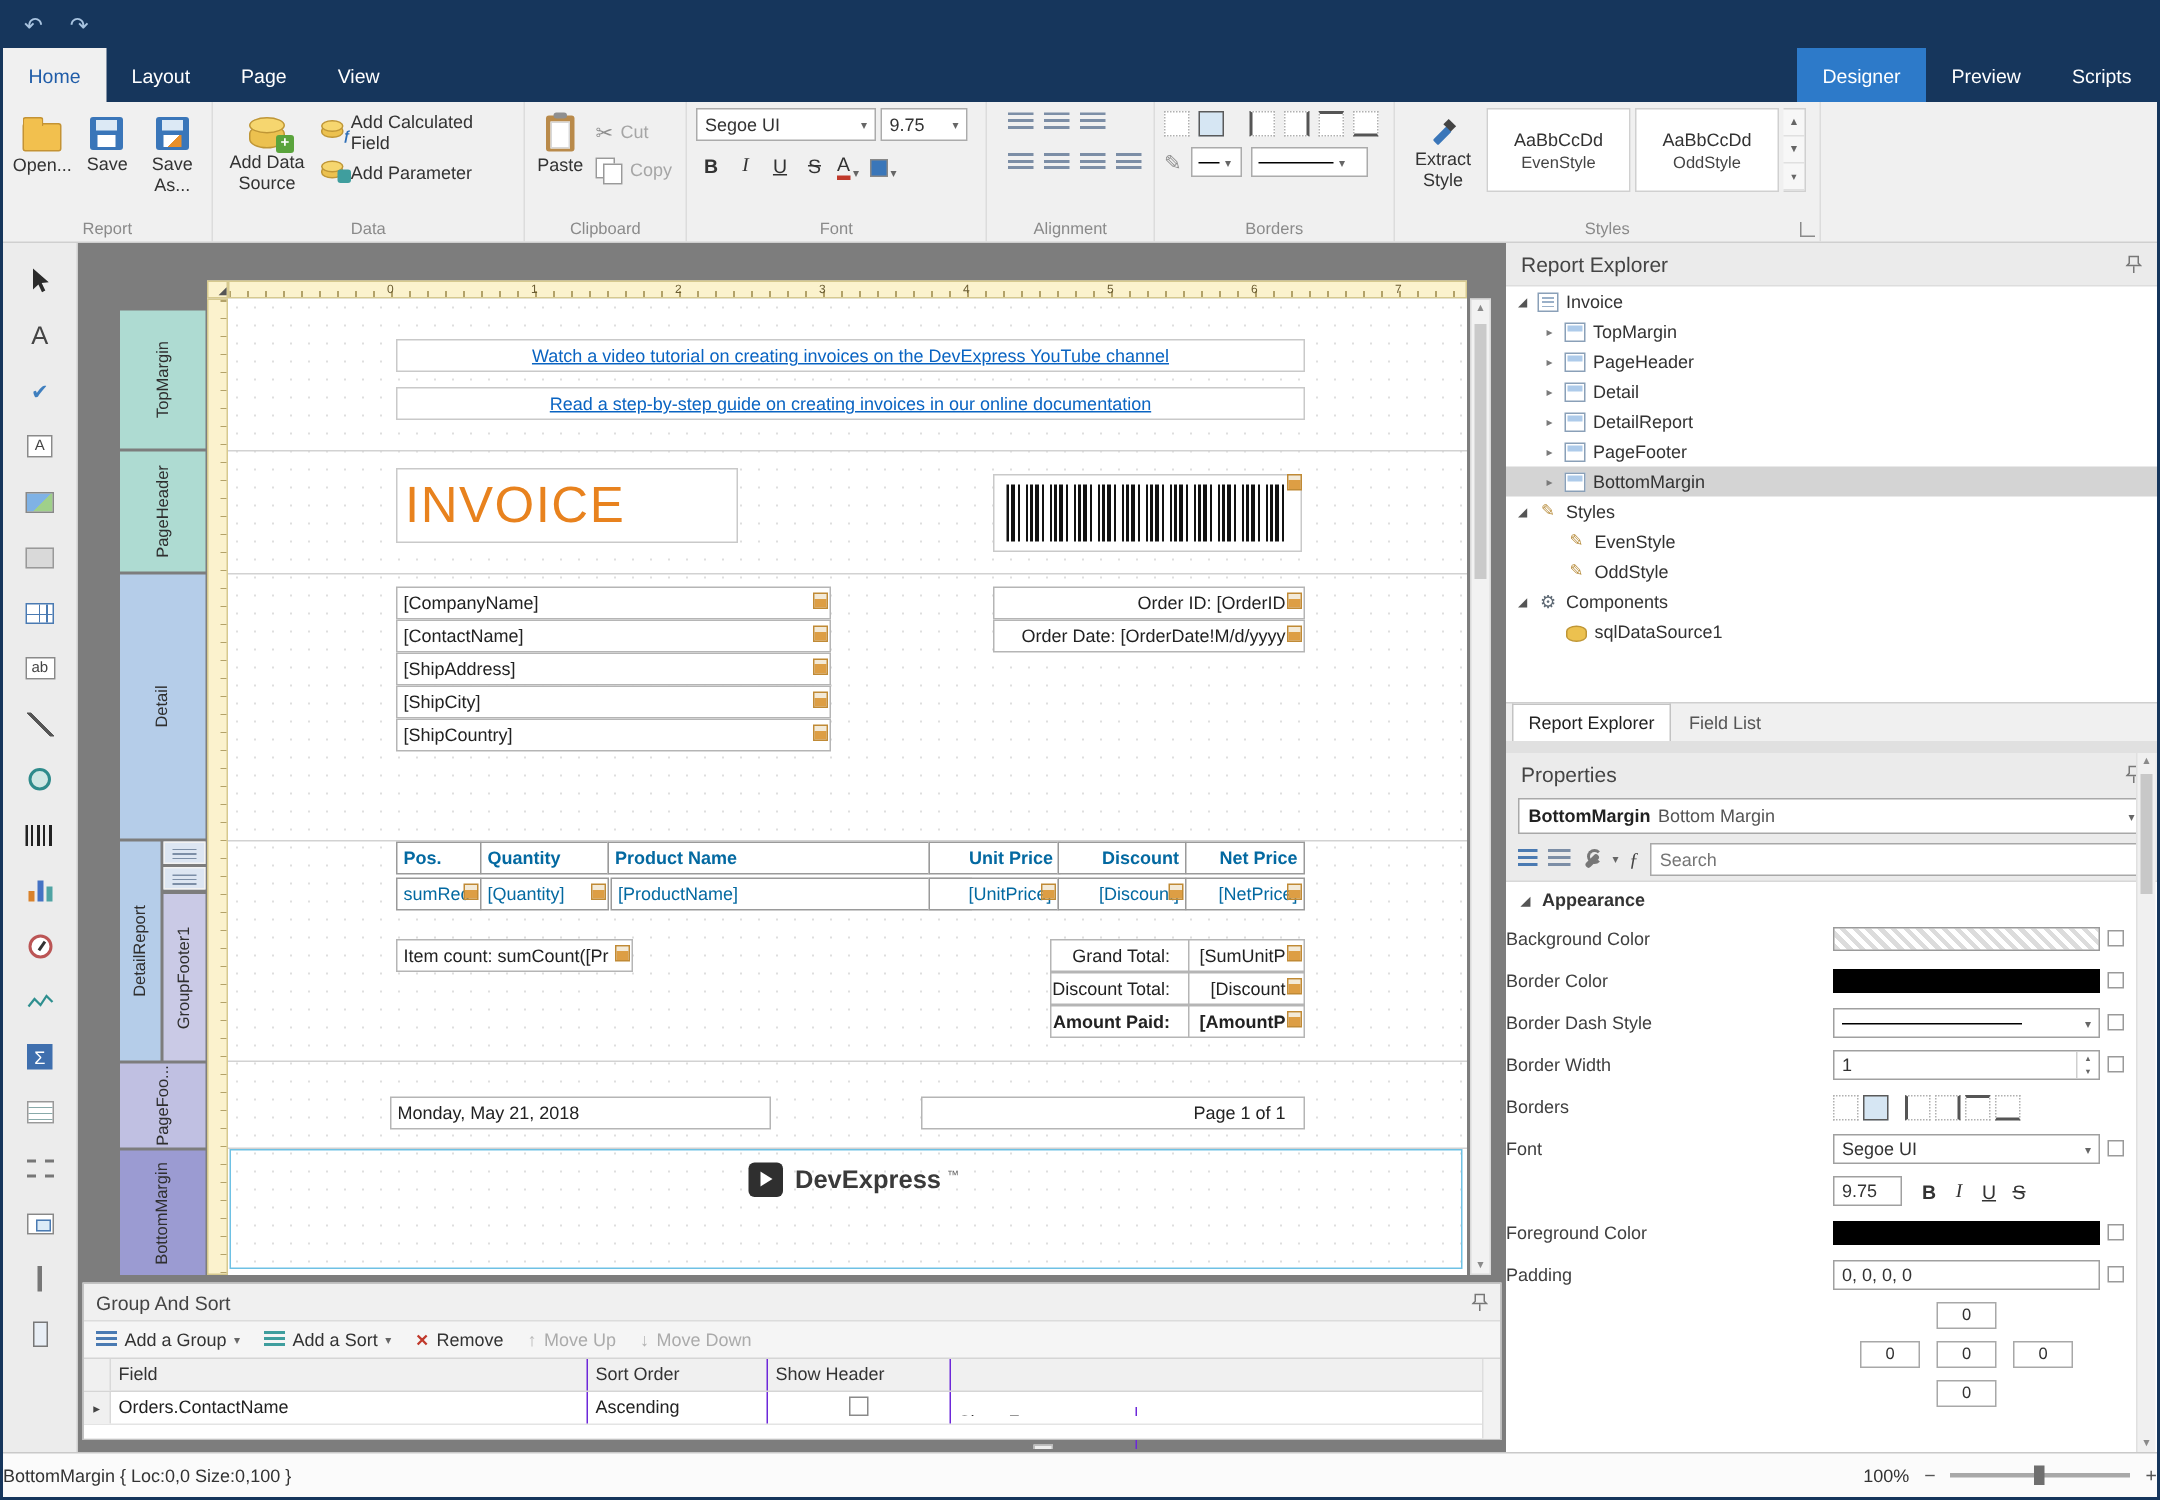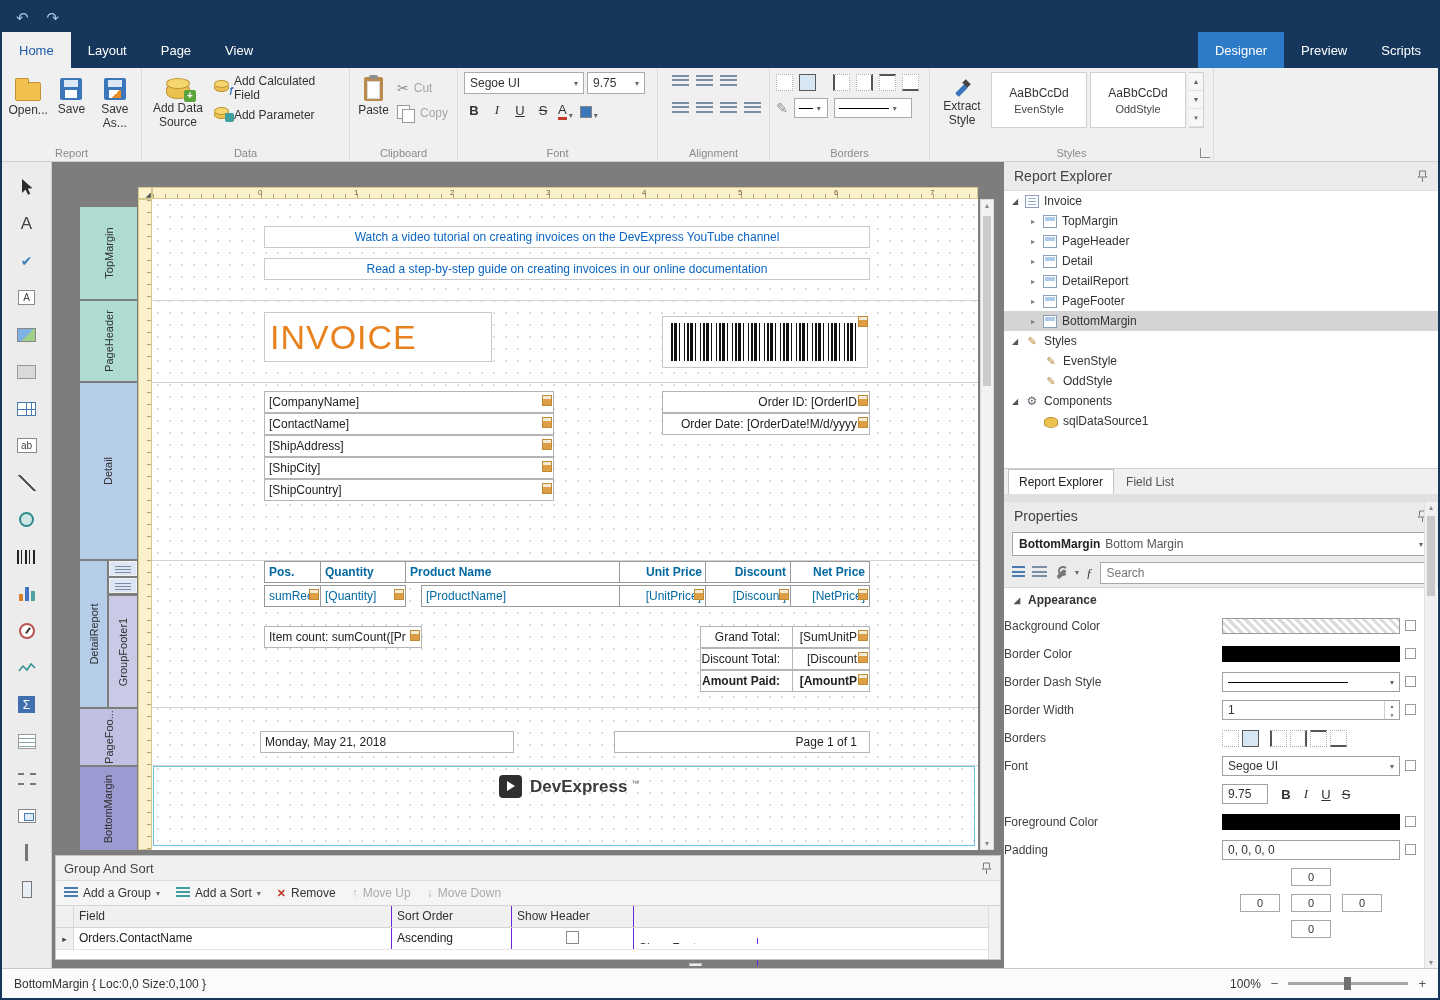--- a/index.html
+++ b/index.html
@@ -127,21 +127,21 @@
   .bandline { position:absolute; left:0; width:826px; height:1px; background:#d2d2d2; }
   .selband { position:absolute; left:1px; top:567px; width:822px; height:80px; border:1px solid #6ec1e4; }
 
   .fieldbox { position:absolute; border:1px solid #b5b5b5; background:#fff; font-size:12px; color:#222; display:flex; align-items:center; padding:0 4px; overflow:hidden; white-space:nowrap; }
   .fieldbox.r { justify-content:flex-end; padding-right:12px; }
   .tcell { position:absolute; border:1px solid #9a9a9a; background:#fff; font-size:12px; color:#0369a1; display:flex; align-items:center; padding:0 4px; overflow:hidden; white-space:nowrap; }
   .tcell.h { font-weight:bold; }
   .tcell.r { justify-content:flex-end; }
   .stag { position:absolute; width:10px; height:11px; right:1px; top:3px; background:linear-gradient(180deg,#f3ead8 0 3px,#dd9e44 3px); border:1px solid #c08a35; }
   .linkbox { position:absolute; border:1px solid #c9c9c9; background:#fff; display:flex; align-items:center; justify-content:center; font-size:12px; }
-  .linkbox span { color:#0a64c2; }
+  .linkbox span { color:#0a64c2; text-decoration:underline; }
   .invoicebox { position:absolute; border:1px solid #c9c9c9; background:#fff; display:flex; align-items:center; padding-left:5px; font-size:34px; color:#e8821e; letter-spacing:1px; }
   .barcodebox { position:absolute; border:1px solid #c9c9c9; background:#fff; }
   .barcodebox .bars { position:absolute; left:8px; right:10px; top:6px; bottom:6px; background:repeating-linear-gradient(90deg,#111 0 2px,#fff 2px 3px,#111 3px 6px,#fff 6px 8px,#111 8px 9px,#fff 9px 13px,#111 13px 14px,#fff 14px 16px); }
   .logo { position:absolute; display:flex; align-items:center; gap:8px; }
   .logo .mark { width:23px; height:23px; background:#2f2f2f; border-radius:4px; position:relative; }
   .logo .mark::after { content:""; position:absolute; left:8px; top:6px; border-left:8px solid #fff; border-top:5.5px solid transparent; border-bottom:5.5px solid transparent; }
   .logo .word { font-size:17px; font-weight:bold; color:#3a3a3a; }
   .logo .tm { font-size:8px; color:#666; align-self:flex-start; margin-left:-4px; margin-top:4px; }
 
   .vscroll { position:absolute; left:928px; top:37px; width:14px; height:651px; background:#f2f2f2; border:1px solid #dadada; }
@@ -227,21 +227,21 @@
   .pbordericons .gap { width:8px; }
   .sizebox { width:46px; height:20px; border:1px solid #a0a0a0; background:#fff; font-size:12px; color:#333; display:flex; align-items:center; padding-left:5px; margin-right:8px; }
   .ptext { width:178px; height:20px; border:1px solid #a0a0a0; background:#fff; font-size:12px; color:#333; display:flex; align-items:center; padding-left:5px; }
   .padwidget { position:relative; height:84px; flex:none; }
   .padbox { position:absolute; width:40px; height:18px; border:1px solid #a8a8a8; background:#fff; font-size:11px; color:#333; display:flex; align-items:center; justify-content:center; }
   .psb { position:absolute; right:1px; top:0; bottom:0; width:13px; background:#f0f0f0; border-left:1px solid #e0e0e0; }
   .psb .arr { position:absolute; left:0; right:0; text-align:center; font-size:7px; color:#8a8a8a; }
   .psb .thumb { position:absolute; left:2px; right:2px; top:14px; height:80px; background:#c8c8c8; }
 
   
-  .statusbar { position:absolute; left:0; right:0; bottom:0; height:30px; background:#fbfbfb; border-top:1px solid #c9c9c9; display:flex; align-items:center; padding:0 12px; font-size:12px; color:#333; }
+  .statusbar { position:absolute; left:0; right:0; bottom:0; height:30px; background:#fbfbfb; border-top:1px solid #c9c9c9; display:flex; align-items:center; padding:0 0; font-size:12px; color:#333; }
   .zoomgroup { margin-left:auto; display:flex; align-items:center; gap:10px; }
   .zbtn { font-size:13px; color:#555; }
   .ztrack { width:120px; height:3px; background:#a8a8a8; position:relative; }
   .zthumb { position:absolute; left:56px; top:-5px; width:7px; height:13px; background:#6f6f6f; }
   .pinsvg { display:block; }
 </style>
 </head>
 <body>
 
 <div class="app">
@@ -606,21 +606,21 @@
         </div>
 
       <div class="tcell" style="left:112px;top:386px;width:57px;height:22px;">
           <span>sumRec</span>
           <span class="stag"></span>
         </div>
       <div class="tcell" style="left:168px;top:386px;width:86px;height:22px;">
           <span>[Quantity]</span>
           <span class="stag"></span>
         </div>
-      <div class="tcell" style="left:269px;top:386px;width:241px;height:22px;">
+      <div class="tcell" style="left:255px;top:386px;width:241px;height:22px;">
           <span>[ProductName]</span>
           <span class="stag"></span>
         </div>
       <div class="tcell r" style="left:467px;top:386px;width:87px;height:22px;">
           <span>[UnitPrice]</span>
           <span class="stag"></span>
         </div>
       <div class="tcell r" style="left:553px;top:386px;width:86px;height:22px;">
           <span>[Discount]</span>
           <span class="stag"></span>

